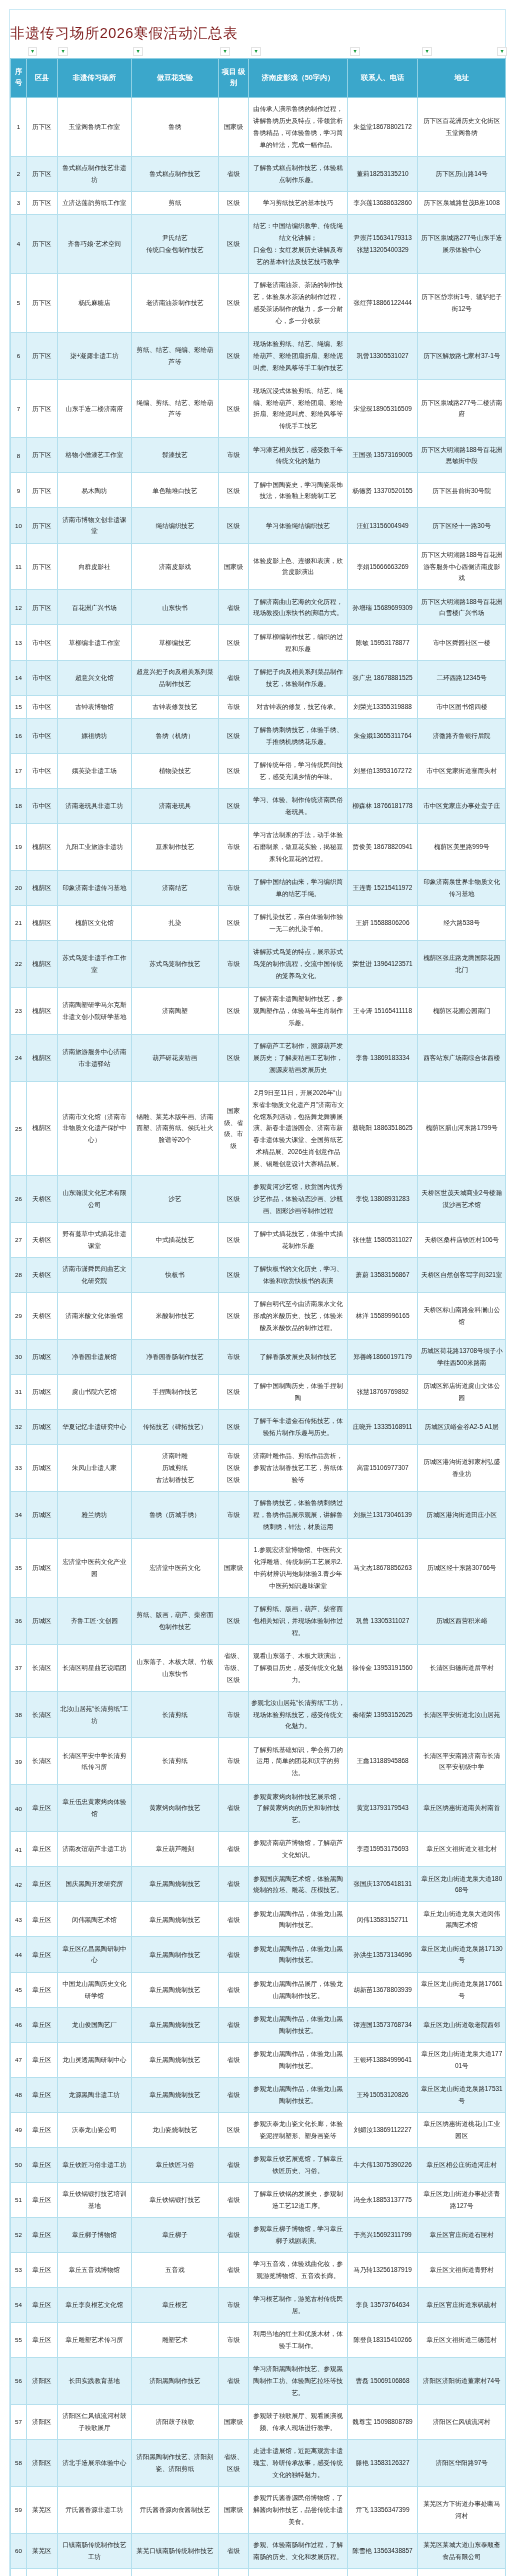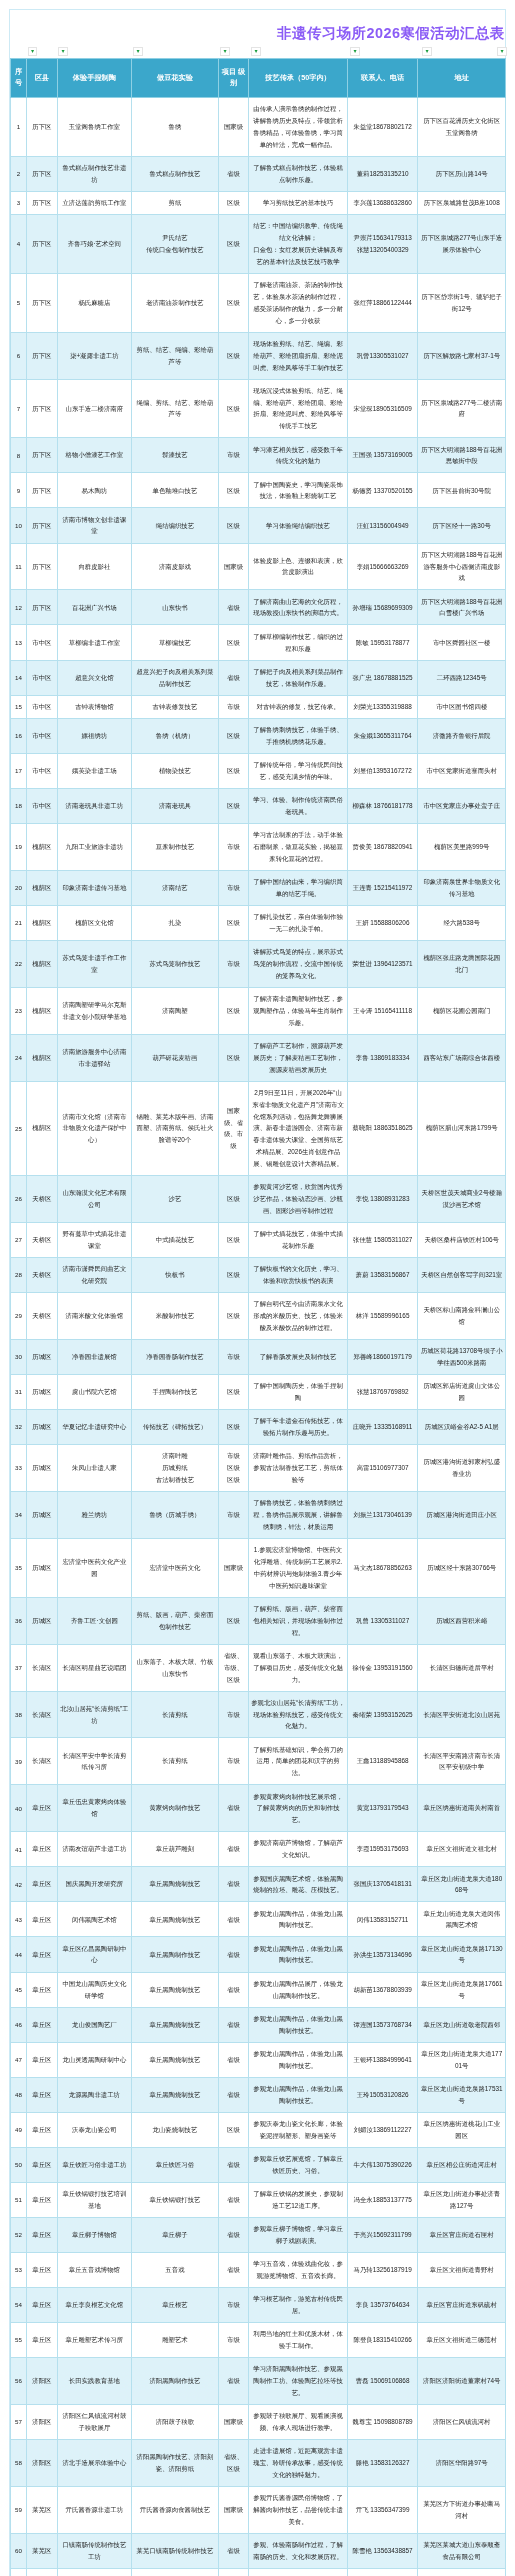--- a/index.html
+++ b/index.html
@@ -1,19 +1,19 @@
 <!DOCTYPE html>
 <html style="font-size:8.2px"><head>
 <meta charset="utf-8">
 <style>
   html,body{margin:0;padding:0;background:#ffffff;}
   body{font-family:"Liberation Sans","DejaVu Sans",sans-serif;width:515px;}
   .sheet{width:515px;box-sizing:border-box;padding:9.3px 9.3px 15.5px 9.3px;background:#ffffff;}
   .frame{border:0.5px solid #cdeaf5;background:#ffffff;padding:0 0 1px 0;}
-  .title{color:#8b5cf6;font-size:14.4px;font-weight:bold;text-align:right;padding:13.4px 0 3.1px 0;letter-spacing:0.5px;}
+  .title{color:#7f1d1d;font-size:14.4px;font-weight:normal;text-align:left;padding:13.4px 0 3.1px 0;letter-spacing:0.5px;}
   .filter-strip{position:relative;height:12.4px;margin:0 1px;}
   .filter-cell{position:absolute;top:1px;width:9.3px;height:9.3px;background:#ffffff;border:0.5px solid #e4e4e4;
     display:flex;align-items:center;justify-content:center;box-sizing:border-box;}
   .filter-cell span{color:#1d9e3f;font-size:5.2px;line-height:1;}
   table{border-collapse:collapse;table-layout:fixed;width:496px;margin:0 auto;}
   col.c-idx{width:15.5px}col.c-district{width:31px}col.c-venue{width:74px}col.c-project{width:87px}
   col.c-level{width:30px}col.c-content{width:99px}col.c-contact{width:70px}col.c-address{width:88px}
   th{background:#3ba7cb;color:#ffffff;font-size:7.2px;font-weight:bold;padding:8.2px 1.5px;border:0.5px solid #8fd0e4;line-height:1.5;}
   td{border:0.5px solid #b5e0ee;padding:5.2px 2.1px;font-size:6.4px;color:#1d1d1d;text-align:center;
      vertical-align:middle;line-height:1.85;white-space:pre-line;word-break:break-all;}
@@ -63,25 +63,25 @@
           <col class="c-project">
         <col class="c-level">
           <col class="c-content">
           <col class="c-contact">
           <col class="c-address">
       </colgroup>
       <thead>
         <tr id="header-row">
             <th>序号</th>
             <th>区县</th>
-            <th>体验手捏制陶</th>
+            <th>非遗传习场所</th>
             <th>做豆花实验</th>
             <th>项目
 级别</th>
-            <th>技艺传承（50字内）</th>
+            <th>济南皮影戏（50字内）</th>
             <th>联系人、电话</th>
             <th>地址</th>
           </tr>
       </thead>
       <tbody id="table-body">
           <tr>
             <td class="cell-index">1</td>
             <td class="cell-district">历下区</td>
             <td class="cell-venue">玉堂阁鲁绣工作室</td>
             <td class="cell-project">鲁绣</td>

